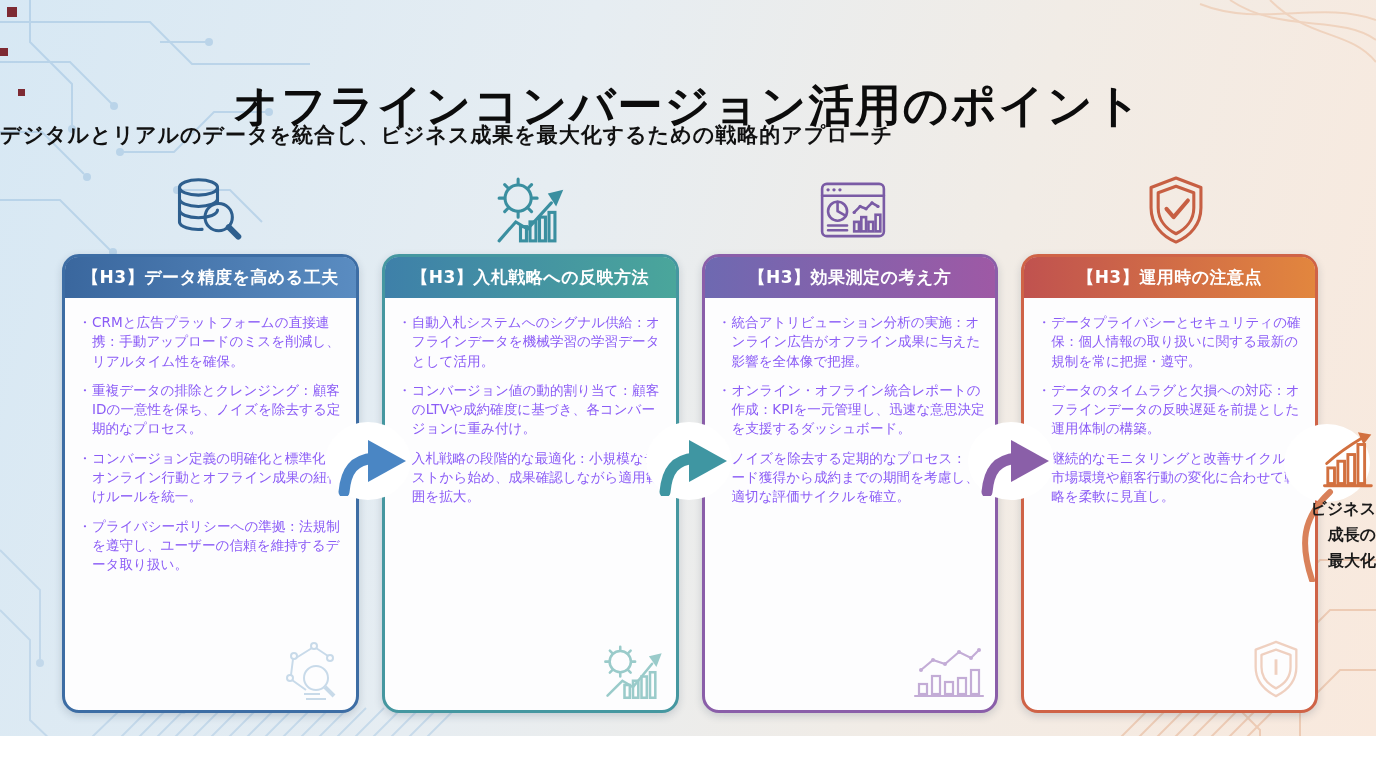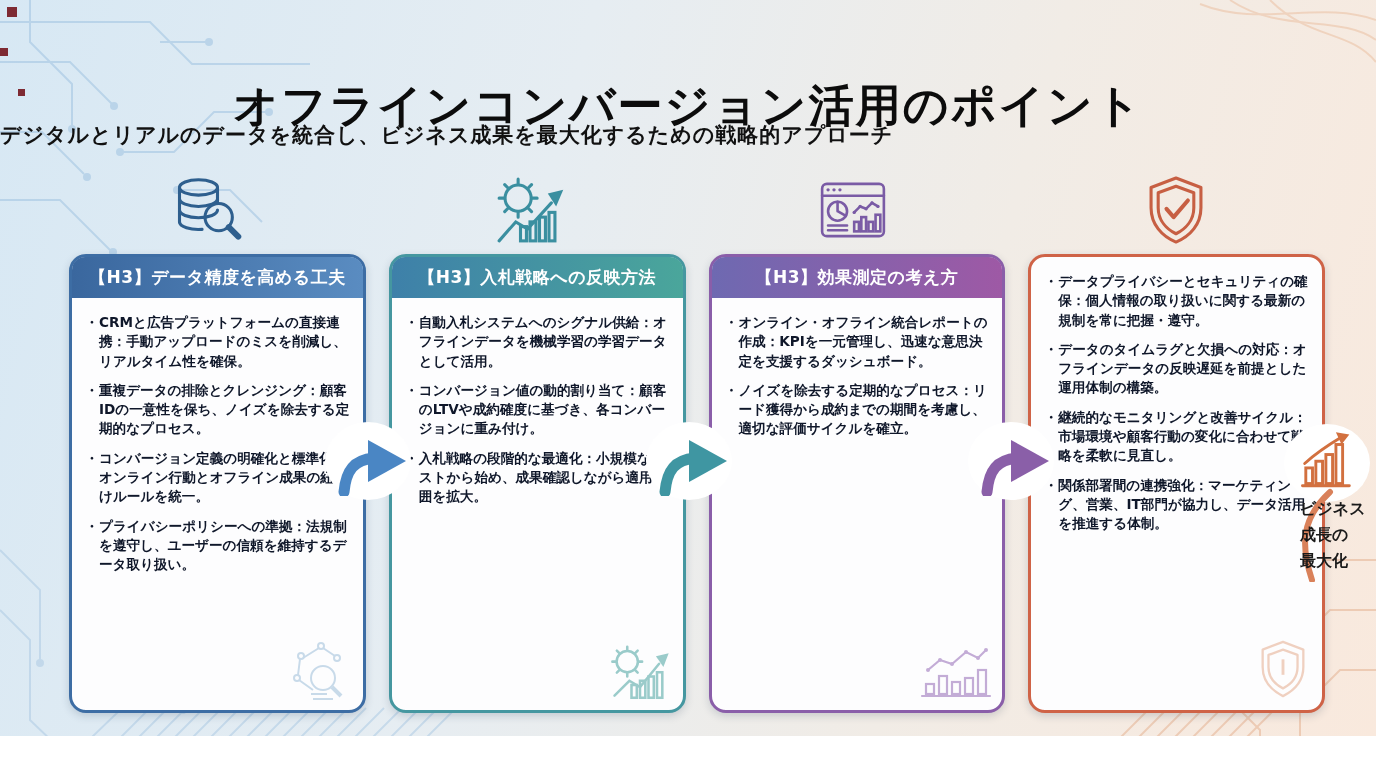--- a/index.html
+++ b/index.html
@@ -12,43 +12,43 @@
   .redsq{position:absolute;background:#7e2a33;z-index:1;}
   .title{
     position:absolute;top:46px;left:0;right:0;text-align:center;z-index:3;
     font-size:45px;font-weight:900;color:#0c0c0c;letter-spacing:2px;
   }
   .subtitle{
     position:absolute;top:121px;left:0;right:0;z-index:3;
     font-size:21px;font-weight:800;color:#111;letter-spacing:1px;
   }
   .icons-row .cicon{position:absolute;top:172px;width:76px;height:76px;z-index:2;}
-  .cards{position:absolute;left:69px;top:254px;width:1256px;height:459px;display:flex;gap:23px;z-index:2;}
+  .cards{position:absolute;left:62px;top:254px;width:1256px;height:459px;display:flex;gap:23px;z-index:2;}
   .card{
     flex:1;background:#fdfdfe;border-radius:17px;position:relative;
     border:3px solid #888;box-shadow:0 3px 8px rgba(30,50,80,.18);
   }
   .card .hd{
     height:41px;border-radius:13px 13px 0 0;display:flex;align-items:center;justify-content:center;
     color:#fff;font-weight:800;font-size:17px;letter-spacing:.5px;
   }
   .card ul{margin:15px 9px 0 13px;padding:0;list-style:none;}
   .card li{
     position:relative;padding-left:14px;margin-bottom:10px;
-    font-size:13.6px;font-weight:700;line-height:1.42;color:#0f172a;
+    font-size:13.6px;font-weight:400;line-height:1.42;color:#8b5cf6;
   }
   .card li::before{content:"・";position:absolute;left:0;top:0;}
   .c1{border-color:#3d6da4;} .c1 .hd{background:linear-gradient(90deg,#3a679e,#5a8cc1);}
   .c2{border-color:#4597a0;} .c2 .hd{background:linear-gradient(90deg,#3e80a9,#4aa69b);}
   .c3{border-color:#8a5ea9;} .c3 .hd{background:linear-gradient(90deg,#6e69b1,#9e59a5);}
   .c4{border-color:#cf6347;} .c4 .hd{background:linear-gradient(90deg,#c0524f,#e2863e);}
   .wm{position:absolute;right:8px;bottom:8px;z-index:0;}
   .notch{position:absolute;width:86px;height:78px;background:#ffffff;border-radius:50%;z-index:5;}
   .flow-arrow{position:absolute;z-index:6;}
-  .outcome{position:absolute;left:1300px;top:430px;width:76px;z-index:6;text-align:left;}
+  .outcome{position:absolute;left:1300px;top:430px;width:76px;z-index:6;text-align:right;}
   .outcome-label{margin-top:4px;font-size:16px;font-weight:800;line-height:26px;color:#1a1a1a;}
 </style>
 </head>
 <body>
 
 <div class="stage">
 
   <svg class="deco" style="left:0;top:0;opacity:.65" width="310" height="260" viewBox="0 0 310 260" fill="none" stroke="#a9c9e4" stroke-width="2">
     <polyline points="0,22 150,22 192,64 310,64"></polyline>
     <polyline points="0,62 70,62 112,104"></polyline>
@@ -205,20 +205,21 @@
           <rect x="40" y="40" width="5" height="20"></rect>
           <rect x="48" y="36" width="5" height="24"></rect>
         <polyline points="8,58 22,44 32,50 50,28"></polyline>
         <polygon points="47,21 59,18 54,31" fill="#4aa3a0" stroke="none"></polygon>
       </svg>
     </section>
 
     <section class="card c3">
       <header class="hd">【H3】効果測定の考え方</header>
       <ul>
+        <li>統合アトリビューション分析の実施：オンライン広告がオフライン成果に与えた影響を全体像で把握。</li>
         <li>オンライン・オフライン統合レポートの作成：KPIを一元管理し、迅速な意思決定を支援するダッシュボード。</li>
         <li>ノイズを除去する定期的なプロセス：リード獲得から成約までの期間を考慮し、適切な評価サイクルを確立。</li>
       </ul>
       <svg class="wm" width="74" height="58" viewBox="0 0 74 58" fill="none" stroke="#9e78bd" stroke-width="2.2" stroke-linecap="round" opacity=".6">
         <polyline points="8,26 20,16 32,20 46,8 58,14 66,6"></polyline>
         <circle cx="8" cy="26" r="2" fill="#9e78bd" stroke="none"></circle>
           <circle cx="20" cy="16" r="2" fill="#9e78bd" stroke="none"></circle>
         <circle cx="32" cy="20" r="2" fill="#9e78bd" stroke="none"></circle>
           <circle cx="46" cy="8" r="2" fill="#9e78bd" stroke="none"></circle>
         <circle cx="58" cy="14" r="2" fill="#9e78bd" stroke="none"></circle>
@@ -226,25 +227,25 @@
         <rect x="6" y="40" width="8" height="10"></rect>
           <rect x="19" y="32" width="8" height="18"></rect>
         <rect x="32" y="38" width="8" height="12"></rect>
           <rect x="45" y="34" width="8" height="16"></rect>
           <rect x="58" y="26" width="8" height="24"></rect>
         <line x1="2" y1="52" x2="70" y2="52"></line>
       </svg>
     </section>
 
     <section class="card c4">
+      <header class="hd">【H3】運用時の注意点</header>
       <ul>
         <li>データプライバシーとセキュリティの確保：個人情報の取り扱いに関する最新の規制を常に把握・遵守。</li>
         <li>データのタイムラグと欠損への対応：オフラインデータの反映遅延を前提とした運用体制の構築。</li>
         <li>継続的なモニタリングと改善サイクル：市場環境や顧客行動の変化に合わせて戦略を柔軟に見直し。</li>
-        <li>関係部署間の連携強化：マーケティング、営業、IT部門が協力し、データ活用を推進する体制。</li>
       </ul>
       <svg class="wm" width="62" height="66" viewBox="0 0 64 64" fill="none" stroke="#e09b77" stroke-width="2.4" stroke-linejoin="round" opacity=".45">
         <path d="M32 4 L53 12 V30 C53 44 44 54 32 60 C20 54 11 44 11 30 V12 Z"></path>
         <path d="M32 12 L47 17.5 V30 C47 40.5 40 48 32 52 C24 48 17 40.5 17 30 V17.5 Z"></path>
         <path d="M32 22 V38" stroke-width="3"></path>
       </svg>
     </section>
   </div>
 
   <div class="notch" style="left:325px;top:422px;"></div>

